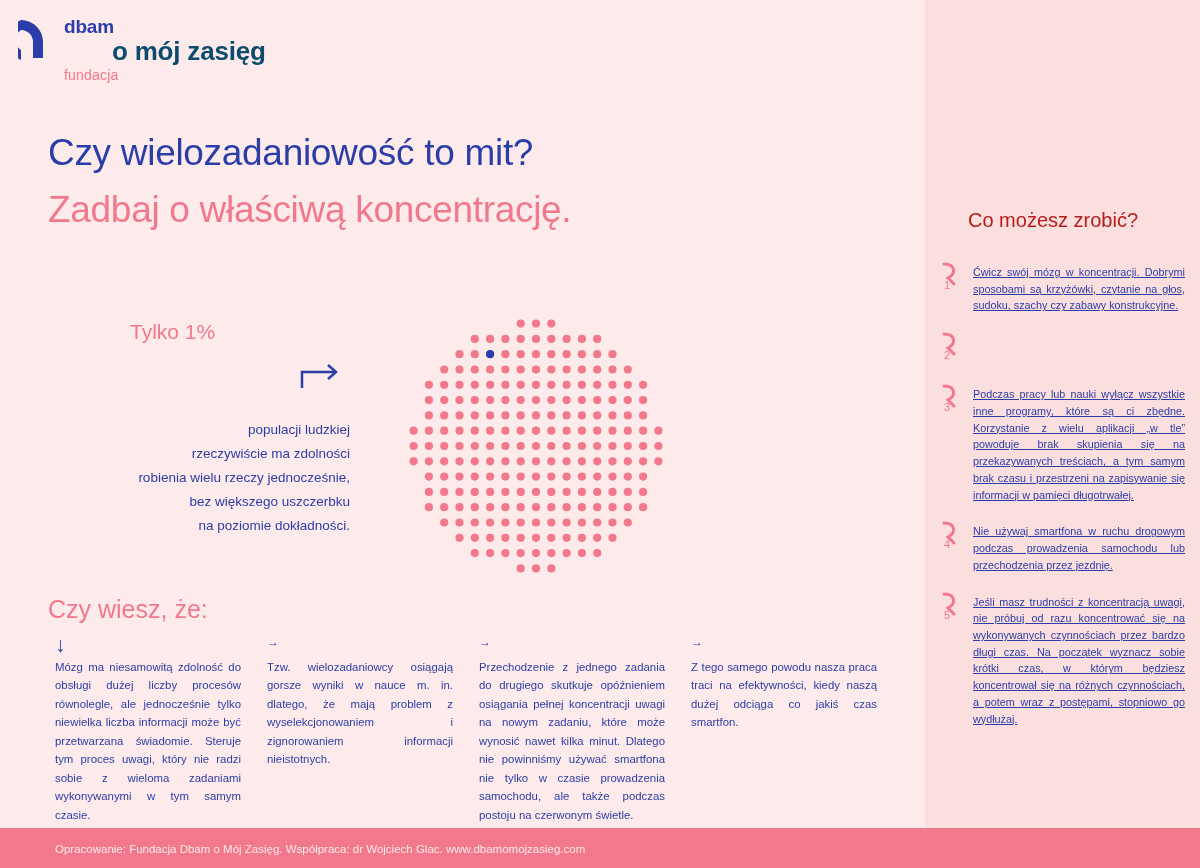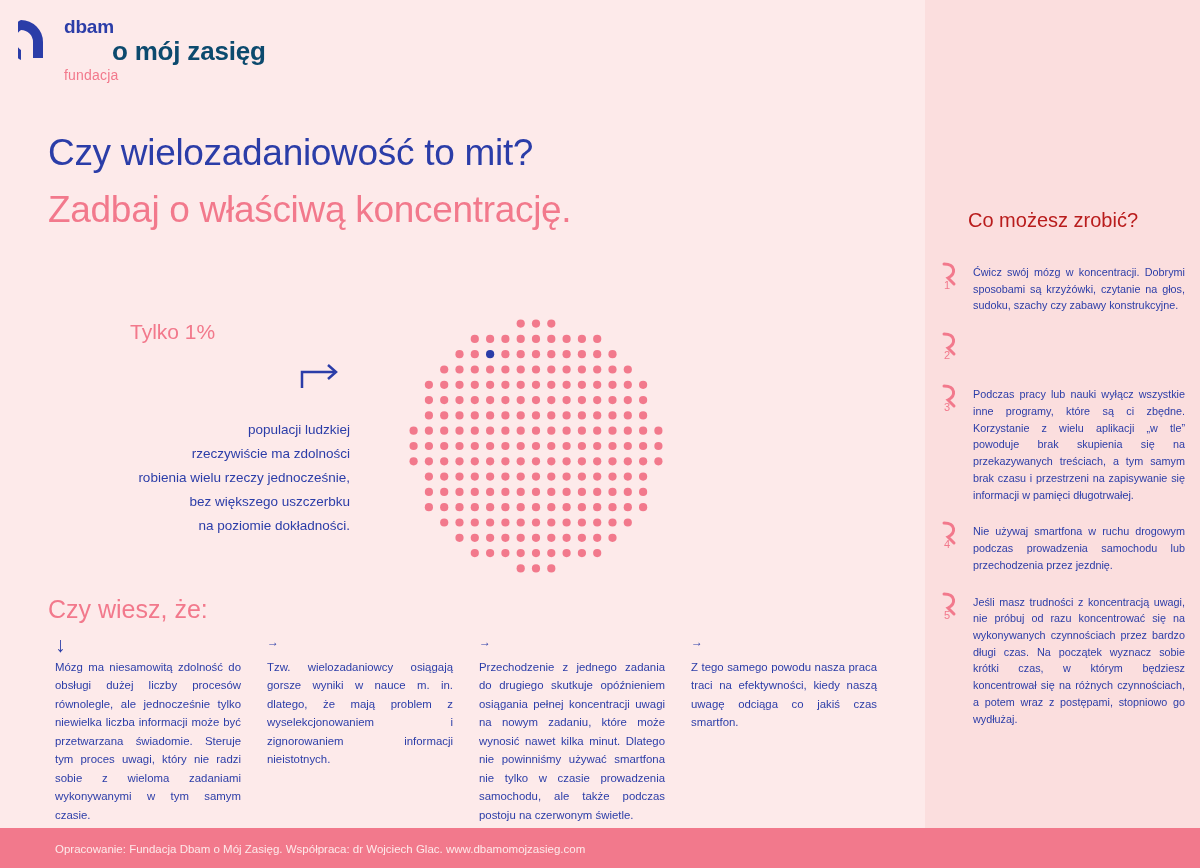--- a/index.html
+++ b/index.html
@@ -217,20 +217,21 @@
     top: 17px;
     font-size: 11px;
     color: #f2798c;
   }
   .tip-text {
     font-size: 10.8px;
     line-height: 1.55;
     color: #2b3da8;
     text-align: justify;
     padding-top: 2px;
+    text-decoration: underline;
   }
 
   
   .footer-bar {
     position: absolute;
     left: 0;
     bottom: 0;
     width: 1200px;
     height: 40px;
     background: #f2798c;
@@ -510,21 +511,21 @@
     <div class="know-col">
       <span class="col-arrow">→</span>
       <p>Tzw. wielozadaniowcy osiągają gorsze wyniki w nauce m. in. dlatego, że mają problem z wyselekcjonowaniem i zignorowaniem informacji nieistotnych.</p>
     </div>
     <div class="know-col">
       <span class="col-arrow">→</span>
       <p>Przechodzenie z jednego zadania do drugiego skutkuje opóźnieniem osiągania pełnej koncentracji uwagi na nowym zadaniu, które może wynosić nawet kilka minut. Dlatego nie powinniśmy używać smartfona nie tylko w czasie prowadzenia samochodu, ale także podczas postoju na czerwonym świetle.</p>
     </div>
     <div class="know-col">
       <span class="col-arrow">→</span>
-      <p>Z tego samego powodu nasza praca traci na efektywności, kiedy naszą uwagę odciąga co jakiś czas smartfon.</p>
+      <p>Z tego samego powodu nasza praca traci na efektywności, kiedy naszą dużej odciąga co jakiś czas smartfon.</p>
     </div>
   </div>
 
   <div class="right-panel"></div>
   <div class="right-heading">Co możesz zrobić?</div>
   <div class="tips">
 
     <div class="tip">
       <div class="tip-num">
         <span class="hook">

